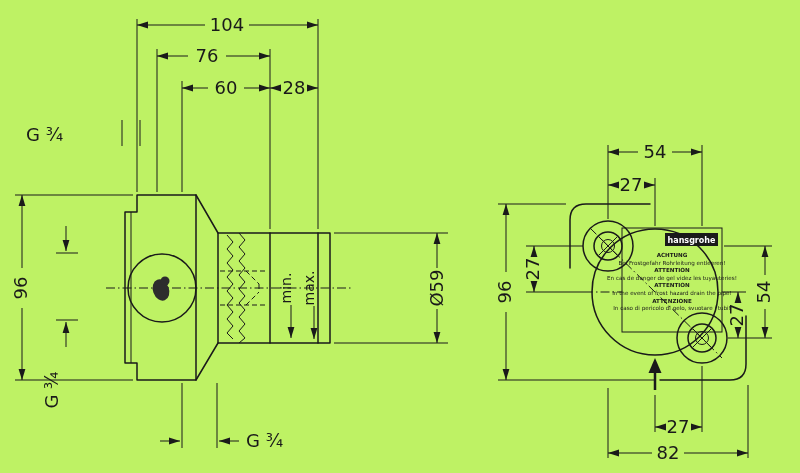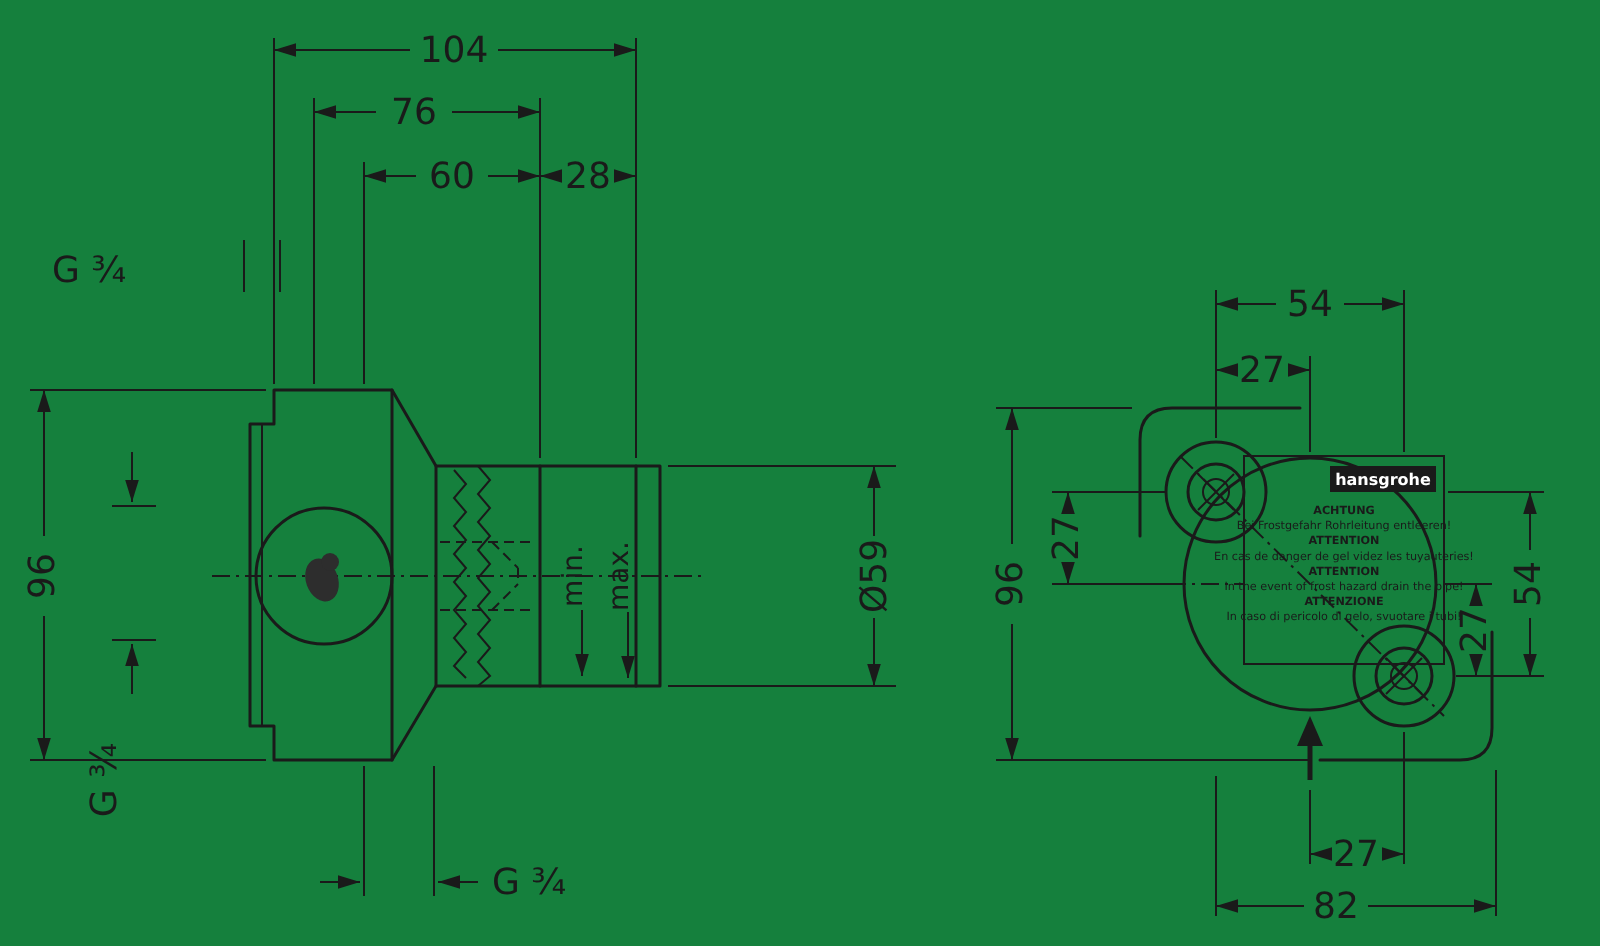--- a/index.html
+++ b/index.html
@@ -1,16 +1,16 @@
 <!DOCTYPE html>
 <html><head>
 <meta charset="utf-8">
 <style>
   html,body { margin:0; padding:0; background:#ffffff; }
-  .canvas { position:relative; width:800px; height:473px; background:#15803d; overflow:hidden; }
+  .canvas { position:relative; width:800px; height:473px; background:#bef264; overflow:hidden; }
   svg { position:absolute; left:0; top:0; }
   svg text { font-family:"DejaVu Sans", "Liberation Sans", sans-serif; fill:#1a1a1a; }
   .dim-text   { font-size:18px; }
   .thread-text{ font-size:18px; }
   .minmax-text{ font-size:14px; }
   .brand-text { font-size:8px; font-weight:bold; fill:#ffffff; }
   .label-line { font-size:5.6px; }
   .label-line.hdr { font-weight:bold; }
   .ln  { stroke:#1a1a1a; stroke-width:1.5; fill:none; stroke-linejoin:round; stroke-linecap:round; }
   .tn  { stroke:#1a1a1a; stroke-width:1; fill:none; }

